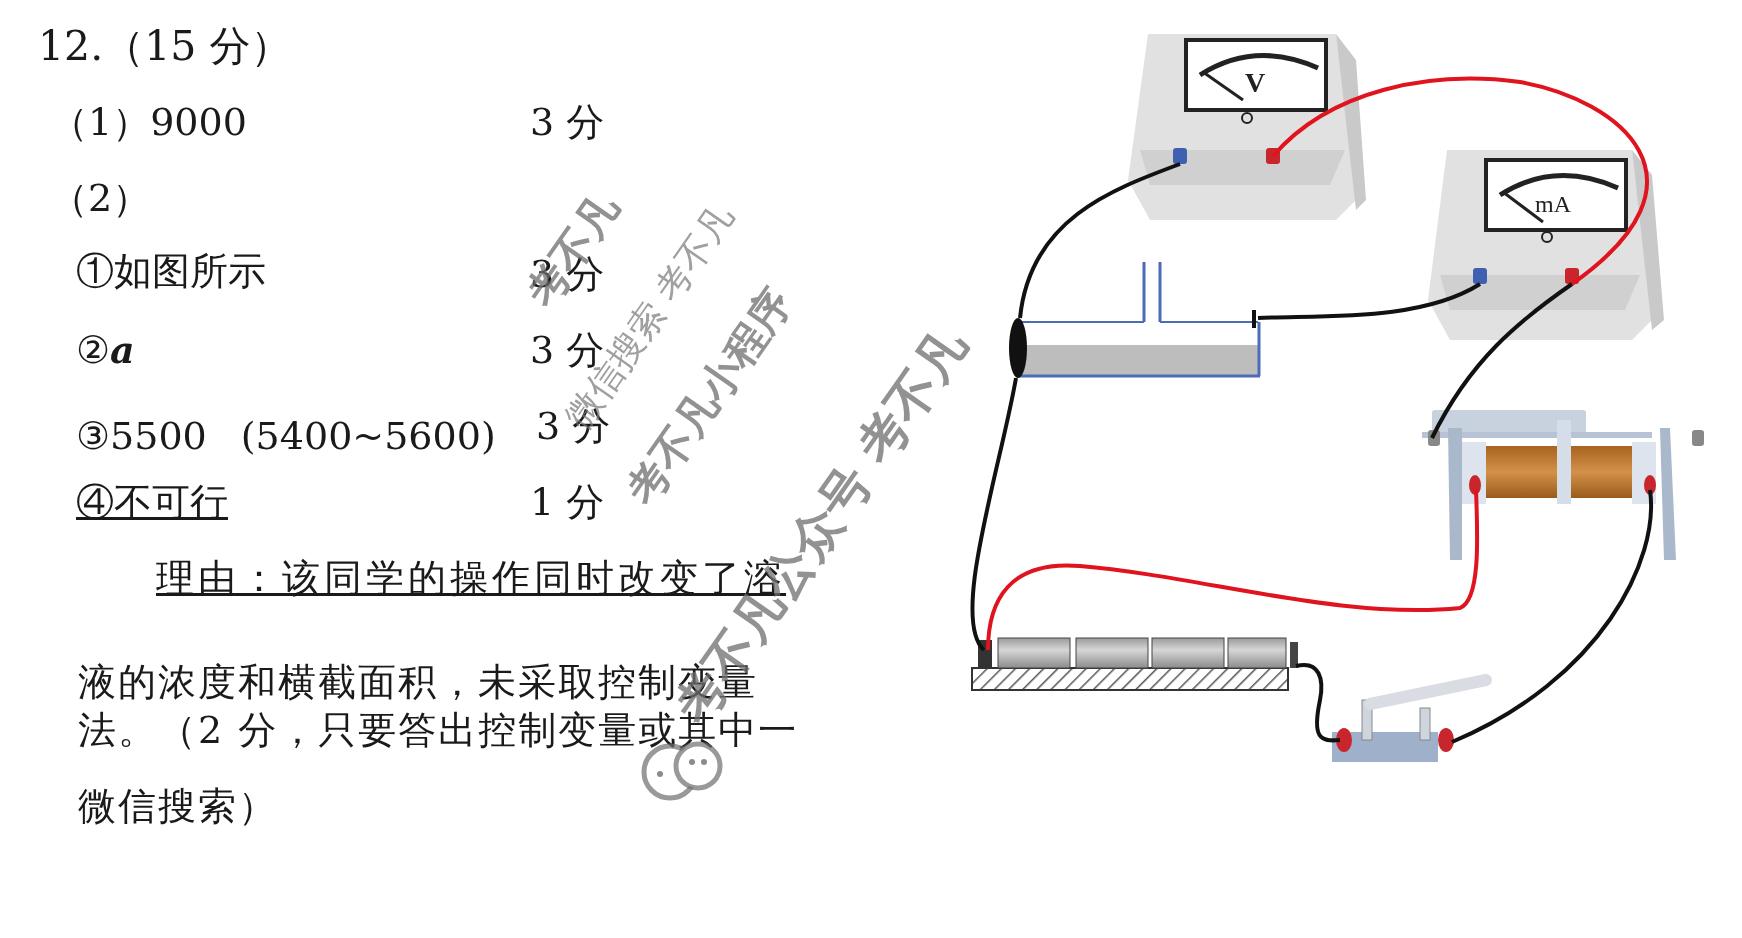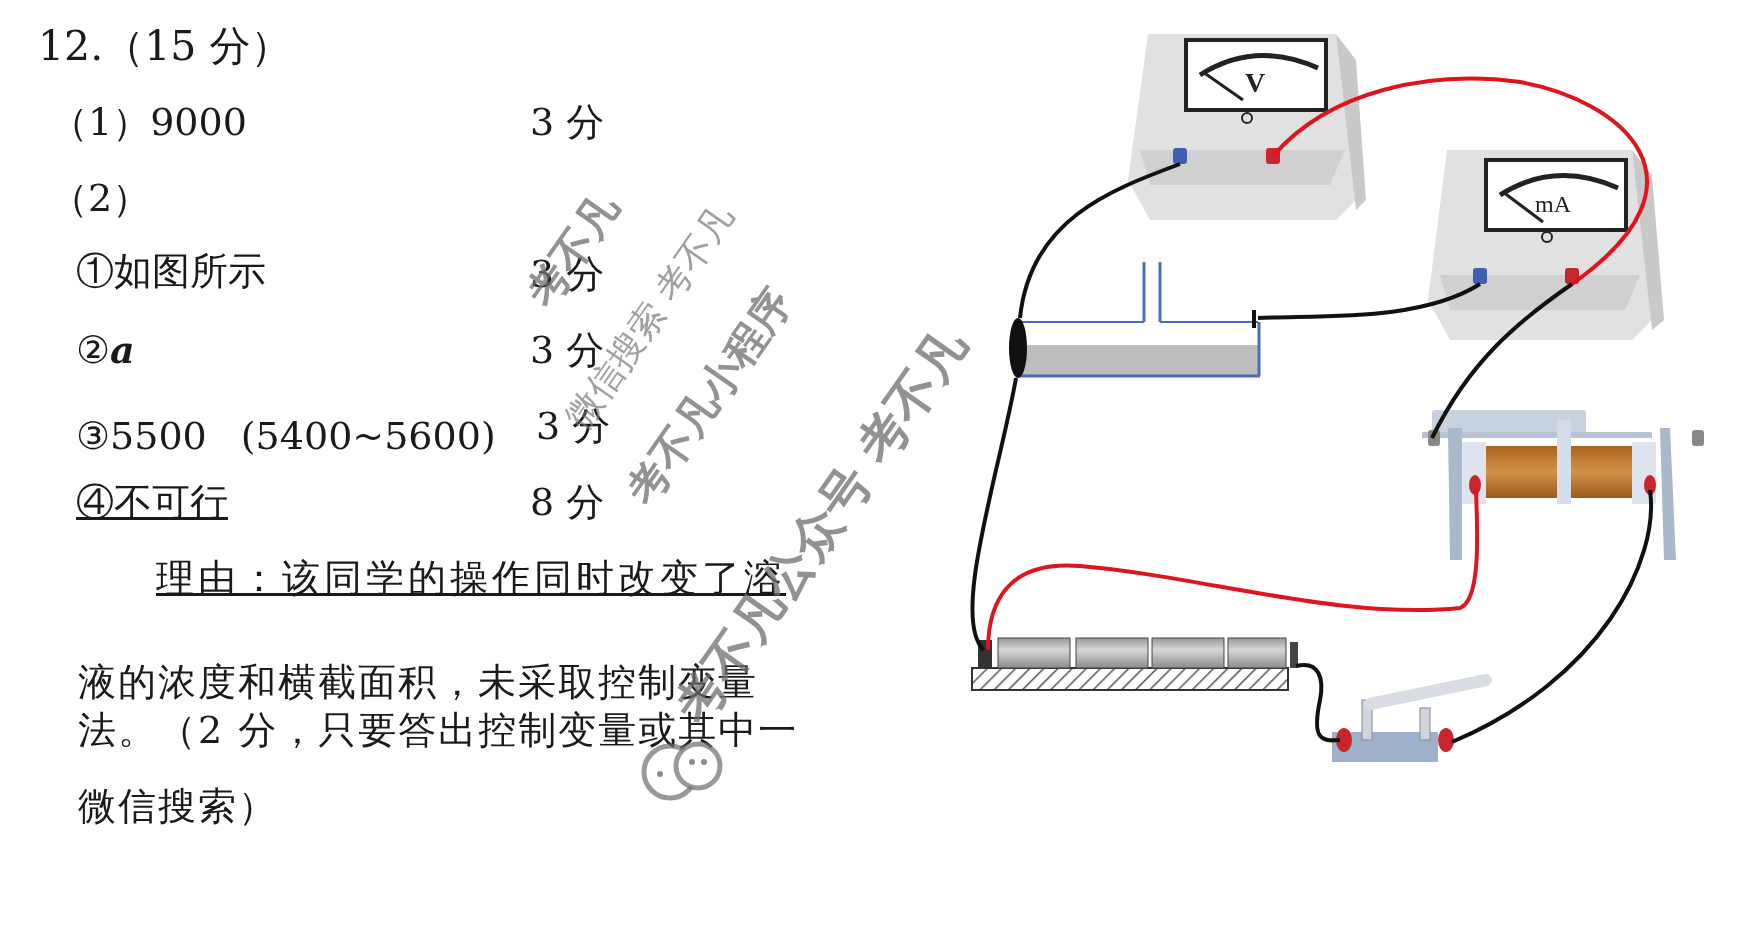--- a/index.html
+++ b/index.html
@@ -34,21 +34,21 @@
 <div class="t" style="left:530px;top:328px;">3 分</div>
 
 <div class="t" style="left:76px;top:404px;margin-top:10px;">
   <span>③</span><span>5500</span><span style="display:inline-block;width:34px"></span><span>(5400~5600)</span>
 </div>
 <div class="t" style="left:536px;top:404px;">3 分</div>
 
 <div class="t" style="left:76px;top:480px;text-decoration:underline;">
   <span>④</span><span>不可行</span>
 </div>
-<div class="t" style="left:530px;top:480px;">8 分</div>
+<div class="t" style="left:530px;top:480px;">1 分</div>
 
 <div class="t" style="left:156px;top:556px;letter-spacing:4px;text-decoration:underline;">理由：该同学的操作同时改变了溶</div>
 <div class="t" style="left:78px;top:632px;letter-spacing:2px;margin-top:28px;">液的浓度和横截面积，未采取控制变量</div>
 <div class="t" style="left:78px;top:708px;letter-spacing:2px;">法。（2 分，只要答出控制变量或其中一</div>
 <div class="t" style="left:78px;top:784px;letter-spacing:2px;">微信搜索）</div>
 
 <svg width="1742" height="938" viewBox="0 0 1742 938">
   <defs>
     <pattern id="hatch" width="10" height="10" patternUnits="userSpaceOnUse" patternTransform="rotate(45)">
       <rect width="10" height="10" fill="#fff"></rect>

